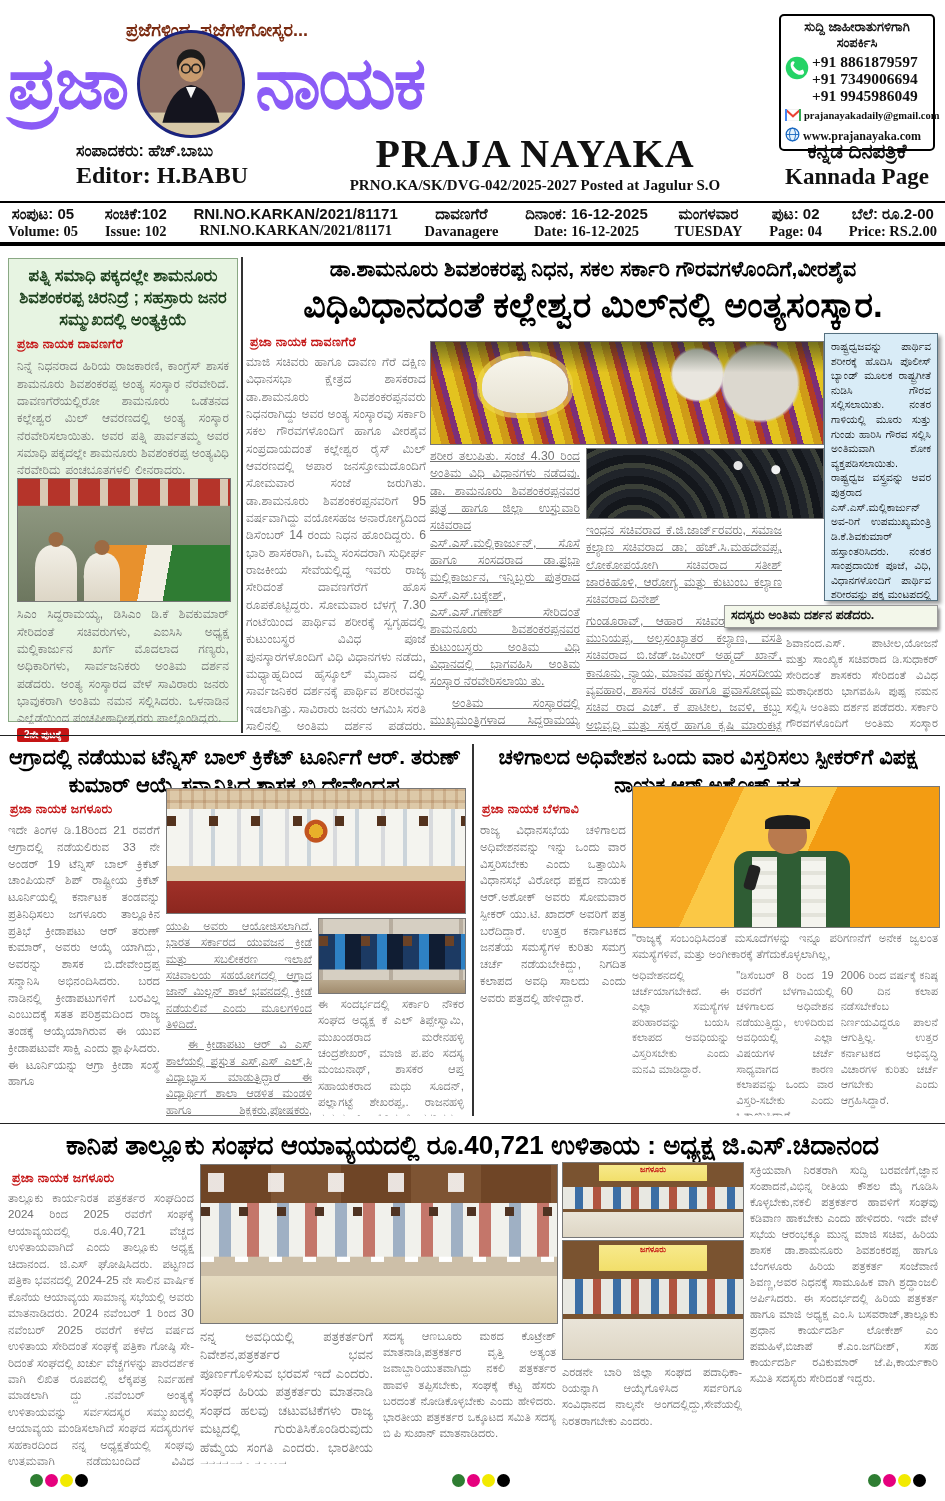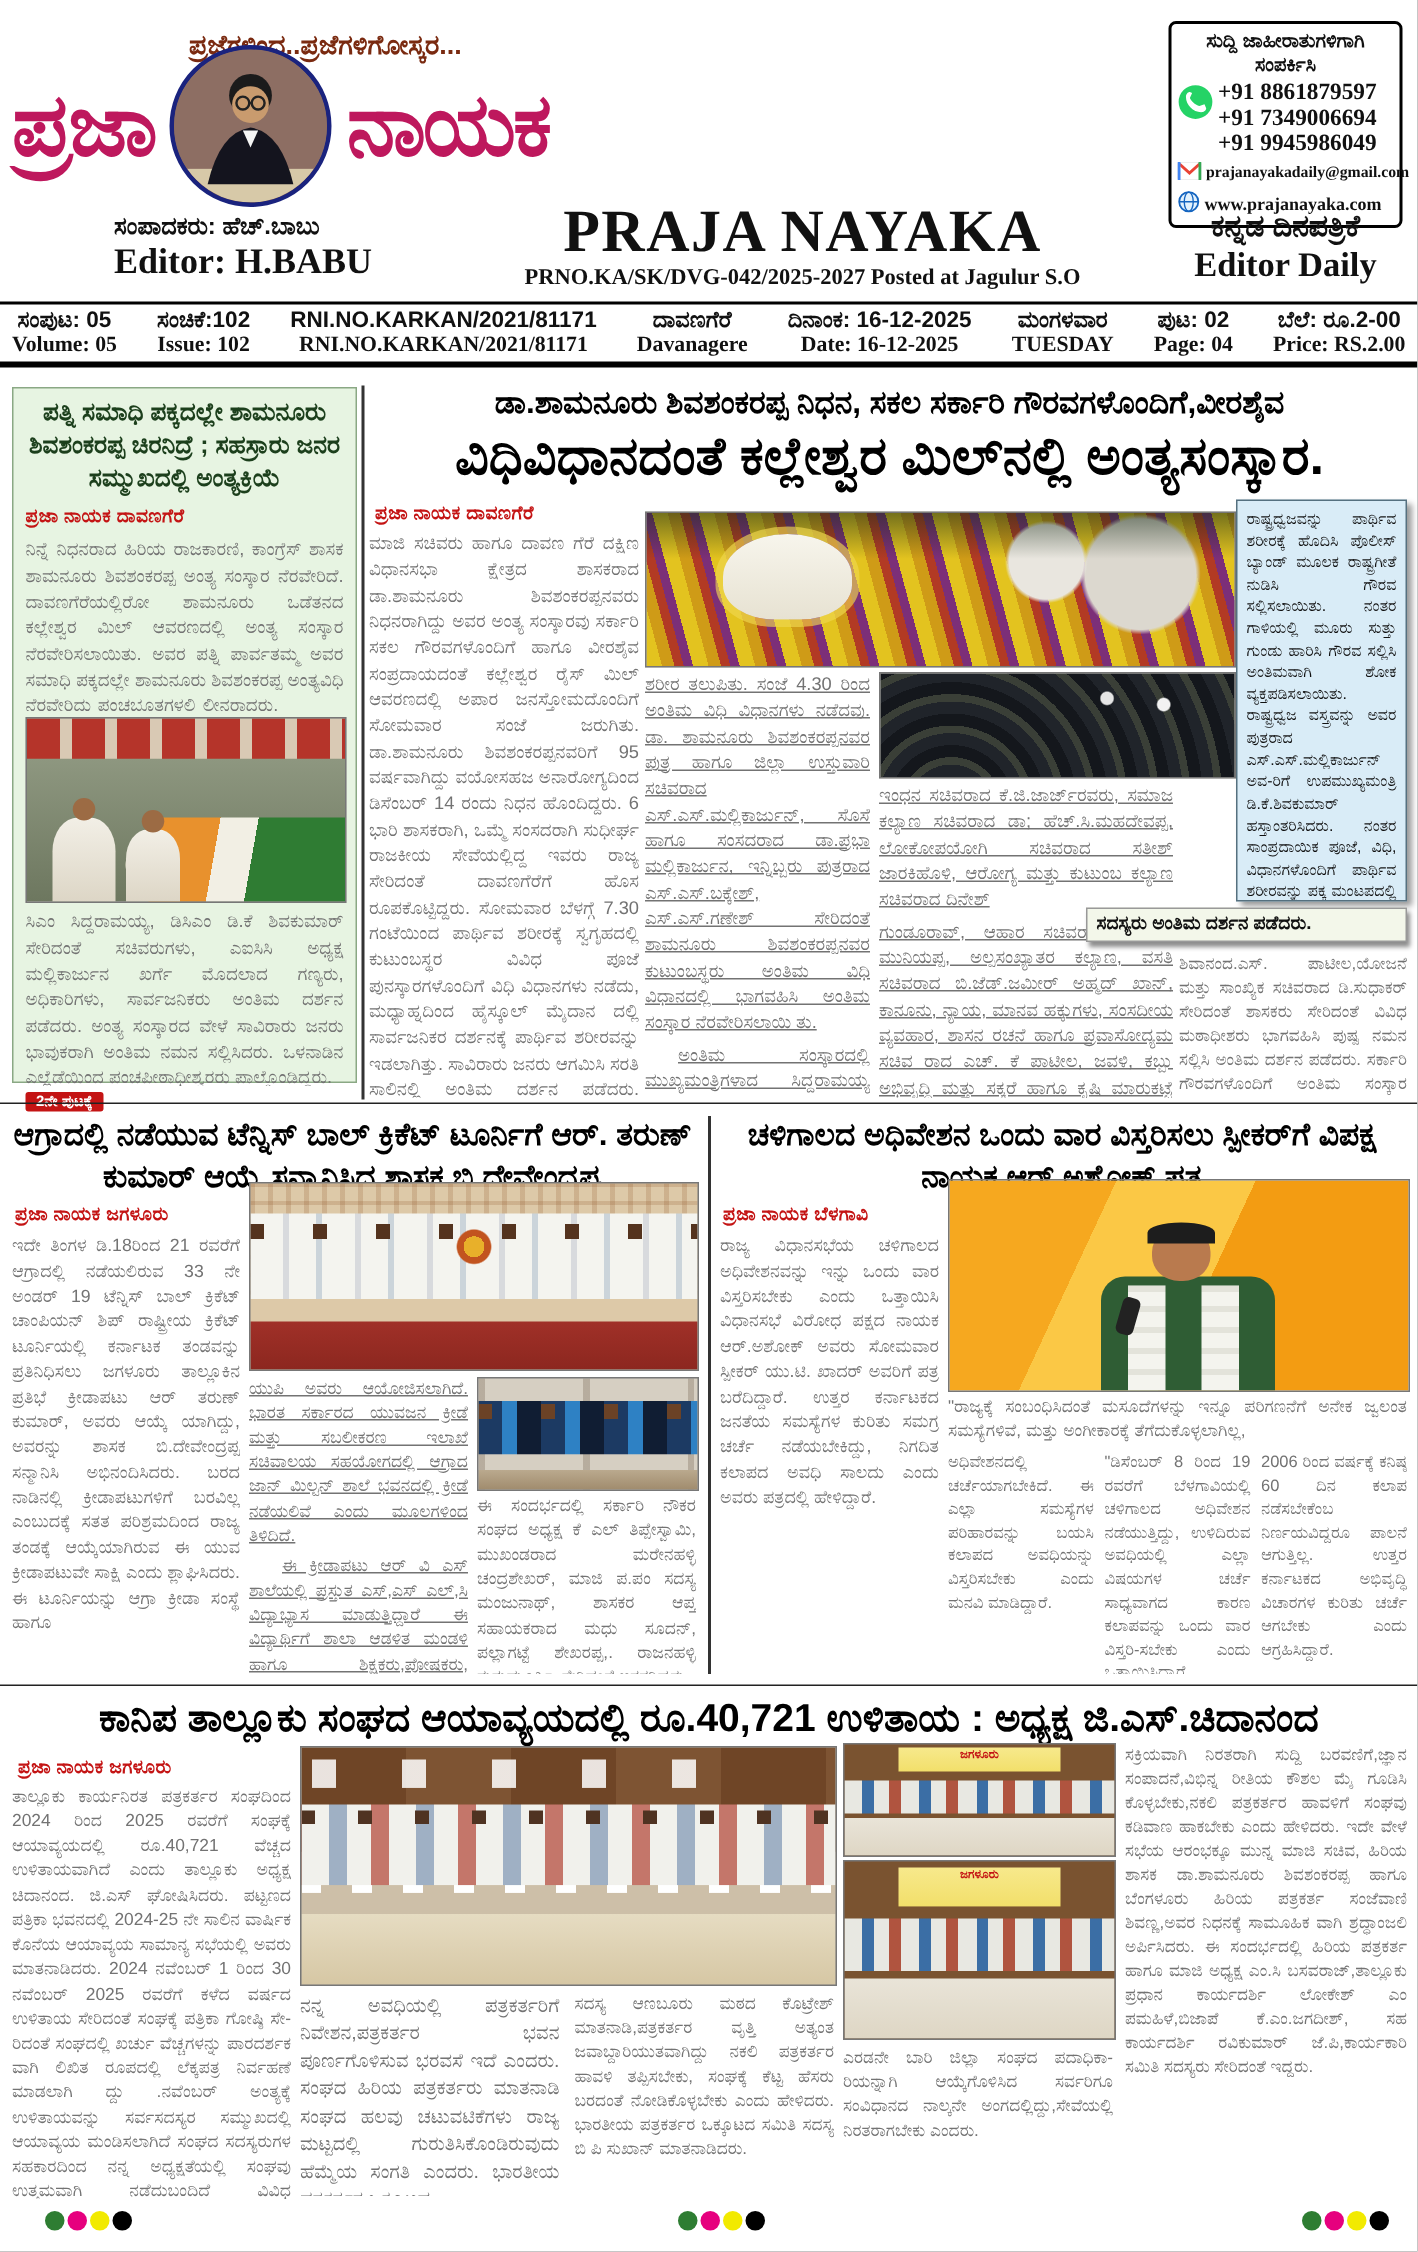--- a/index.html
+++ b/index.html
@@ -8,21 +8,21 @@
   .abs{position:absolute;}
   .serif{font-family:"Liberation Serif","DejaVu Serif",serif;}
   .bt{font-size:12.2px;line-height:1.42;text-align:justify;overflow:hidden;color:#737373;}
   .bt p{margin:0 0 4px 0;text-decoration:underline;}
   .indent{text-indent:22px;}
   .byline{color:#c41414;font-weight:bold;font-size:12.5px;letter-spacing:.3px;}
   .hl{font-weight:bold;color:#000;text-align:center;line-height:1.3;}
   
   #tagline{left:126px;top:20px;font-size:18px;font-weight:bold;color:#7a2a10;}
   #bigtitle{left:8px;top:30px;width:765px;display:flex;align-items:center;gap:10px;}
-  .mast-word{font-size:58px;font-weight:900;line-height:1.1;color:#be185d;letter-spacing:-2px;}
+  .mast-word{font-size:72px;font-weight:900;line-height:1.1;color:#8b5cf6;letter-spacing:-2px;}
   #emblem{width:102px;height:102px;border-radius:50%;border:3px solid #1a237e;overflow:hidden;flex:0 0 auto;background:#8d6e63;}
   #contactbox{left:779px;top:14px;width:156px;border:2.5px solid #000;border-radius:5px;background:#fff;
               padding:3px 4px;box-sizing:border-box;text-align:center;}
   #contactbox .ch{font-size:13px;font-weight:bold;line-height:1.25;}
   .phones{position:relative;text-align:left;padding-left:27px;margin-top:1px;}
   .phones .pn{font-size:15.5px;font-weight:bold;line-height:1.12;font-family:"Liberation Serif","DejaVu Serif",serif;white-space:nowrap;}
   .waicon{position:absolute;left:0;top:3px;width:24px;height:24px;}
   .crow{display:flex;align-items:center;gap:3px;margin-top:2px;text-align:left;}
   .crow .ct{font-size:10.5px;font-weight:bold;font-family:"Liberation Serif","DejaVu Serif",serif;white-space:nowrap;}
   #dailykn{left:779px;top:140px;width:156px;text-align:center;font-size:20px;font-weight:bold;}
@@ -186,21 +186,21 @@
           <circle cx="10" cy="10" r="8.5" fill="#e3f2fd" stroke="#1565c0" stroke-width="1.6"></circle>
           <ellipse cx="10" cy="10" rx="4" ry="8.5" fill="none" stroke="#1565c0" stroke-width="1.2"></ellipse>
           <line x1="1.5" y1="10" x2="18.5" y2="10" stroke="#1565c0" stroke-width="1.2"></line>
         </svg>
       </span>
       <span class="ct" style="font-size:12px;">www.prajanayaka.com</span>
     </div>
   </div>
 
   <div class="abs" id="dailykn">ಕನ್ನಡ ದಿನಪತ್ರಿಕೆ</div>
-  <div class="abs serif" id="dailyen">Editor Daily</div>
+  <div class="abs serif" id="dailyen">Kannada Page</div>
   <div class="abs" id="editorkn">ಸಂಪಾದಕರು: ಹೆಚ್.ಬಾಬು</div>
   <div class="abs serif" id="editoren">Editor: H.BABU</div>
   <div class="abs serif" id="titleen">PRAJA NAYAKA</div>
   <div class="abs serif" id="prno">PRNO.KA/SK/DVG-042/2025-2027 Posted at Jagulur S.O</div>
 
   <div class="abs" id="infobar">
     <div class="ib-col">
       <span class="ib-kn">ಸಂಪುಟ: 05</span>
       <span class="ib-en">Volume: 05</span>
     </div>

